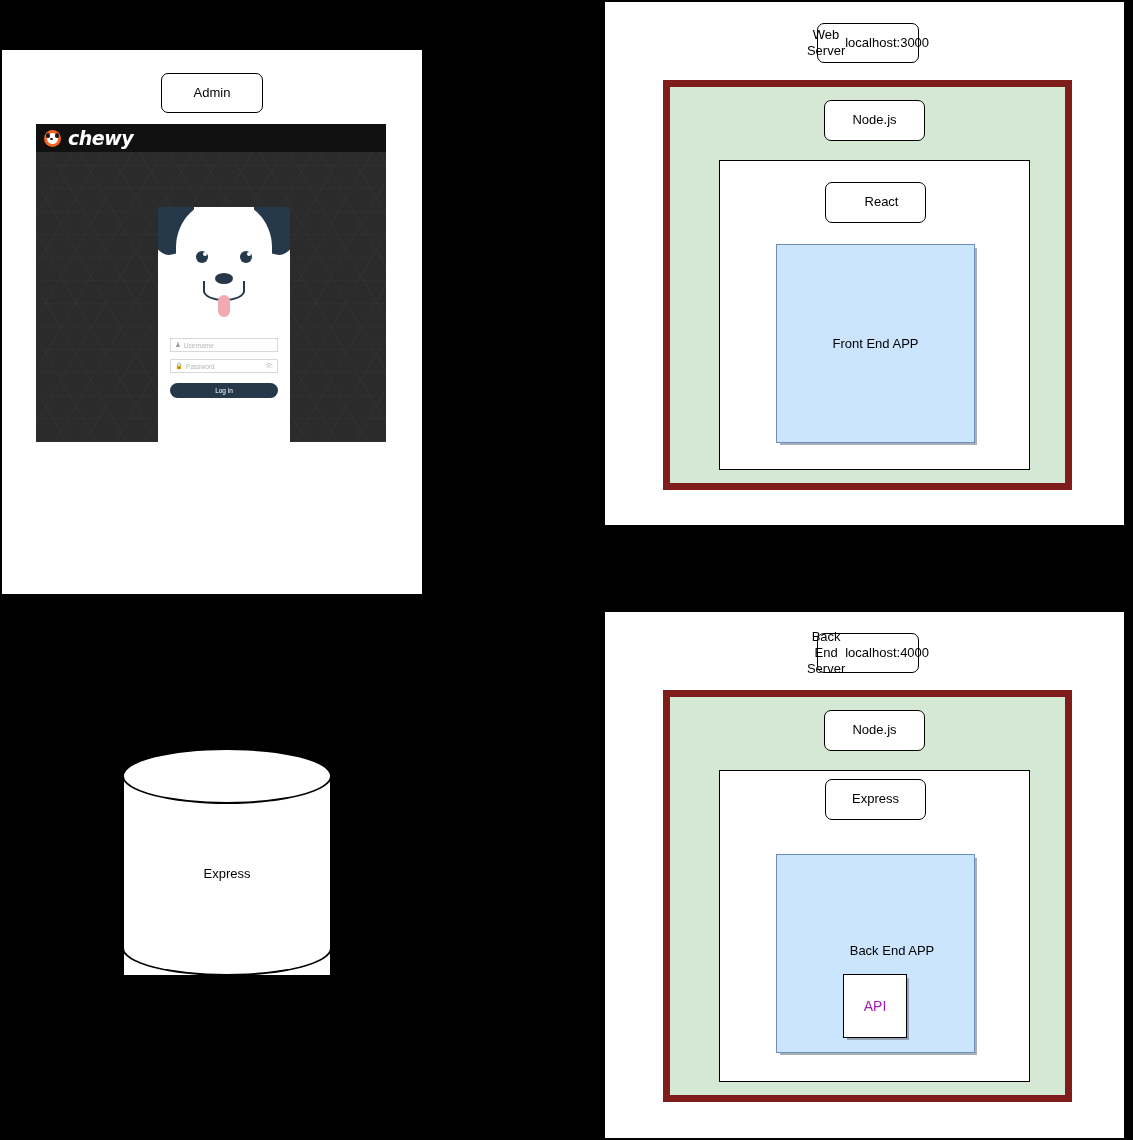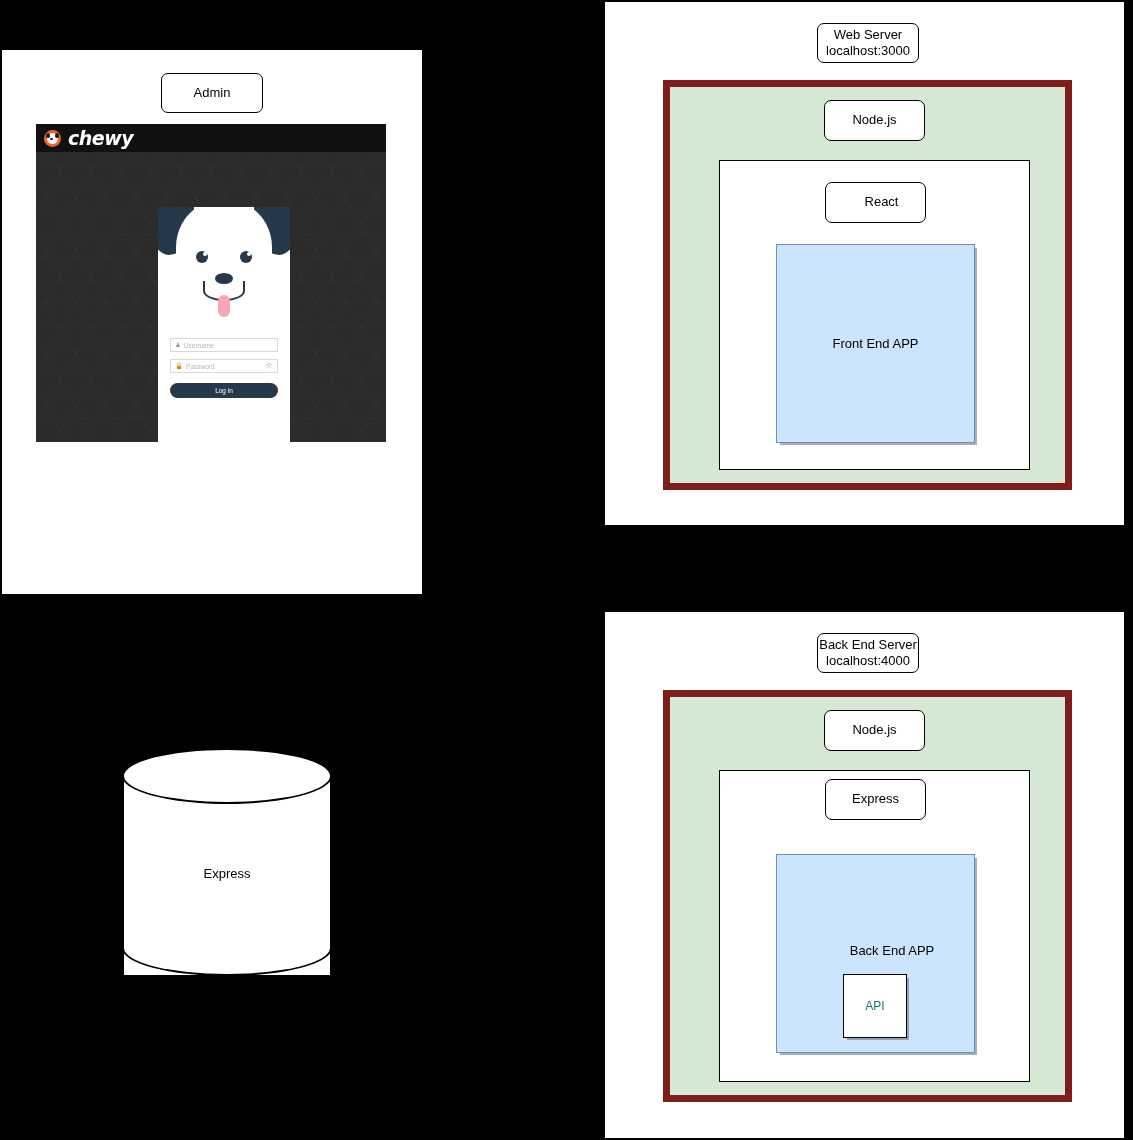--- a/index.html
+++ b/index.html
@@ -26,21 +26,21 @@
   }
 
   
   .rbox {
     position: absolute;
     box-sizing: border-box;
     background: #ffffff;
     border: 1px solid #000000;
     border-radius: 7px;
     display: flex;
-    flex-direction: column;
+    flex-direction: row;
     align-items: center;
     justify-content: center;
     font-size: 13px;
     color: #000000;
     line-height: 1.25;
     text-align: center;
   }
   .rbox .l2 { display: block; }
 
   
@@ -70,22 +70,22 @@
   }
   .apibox {
     position: absolute;
     box-sizing: border-box;
     background: #ffffff;
     border: 1px solid #000000;
     box-shadow: 3px 3px 0px -1px rgba(100,110,120,0.55);
     display: flex;
     align-items: center;
     justify-content: center;
-    font-size: 12px;
-    color: #0f766e;
+    font-size: 14px;
+    color: #a21caf;
   }
   .blue-label {
     position: absolute;
     left: 0; right: 0;
     text-align: center;
     font-size: 13px;
     color: #000;
   }
 
   

